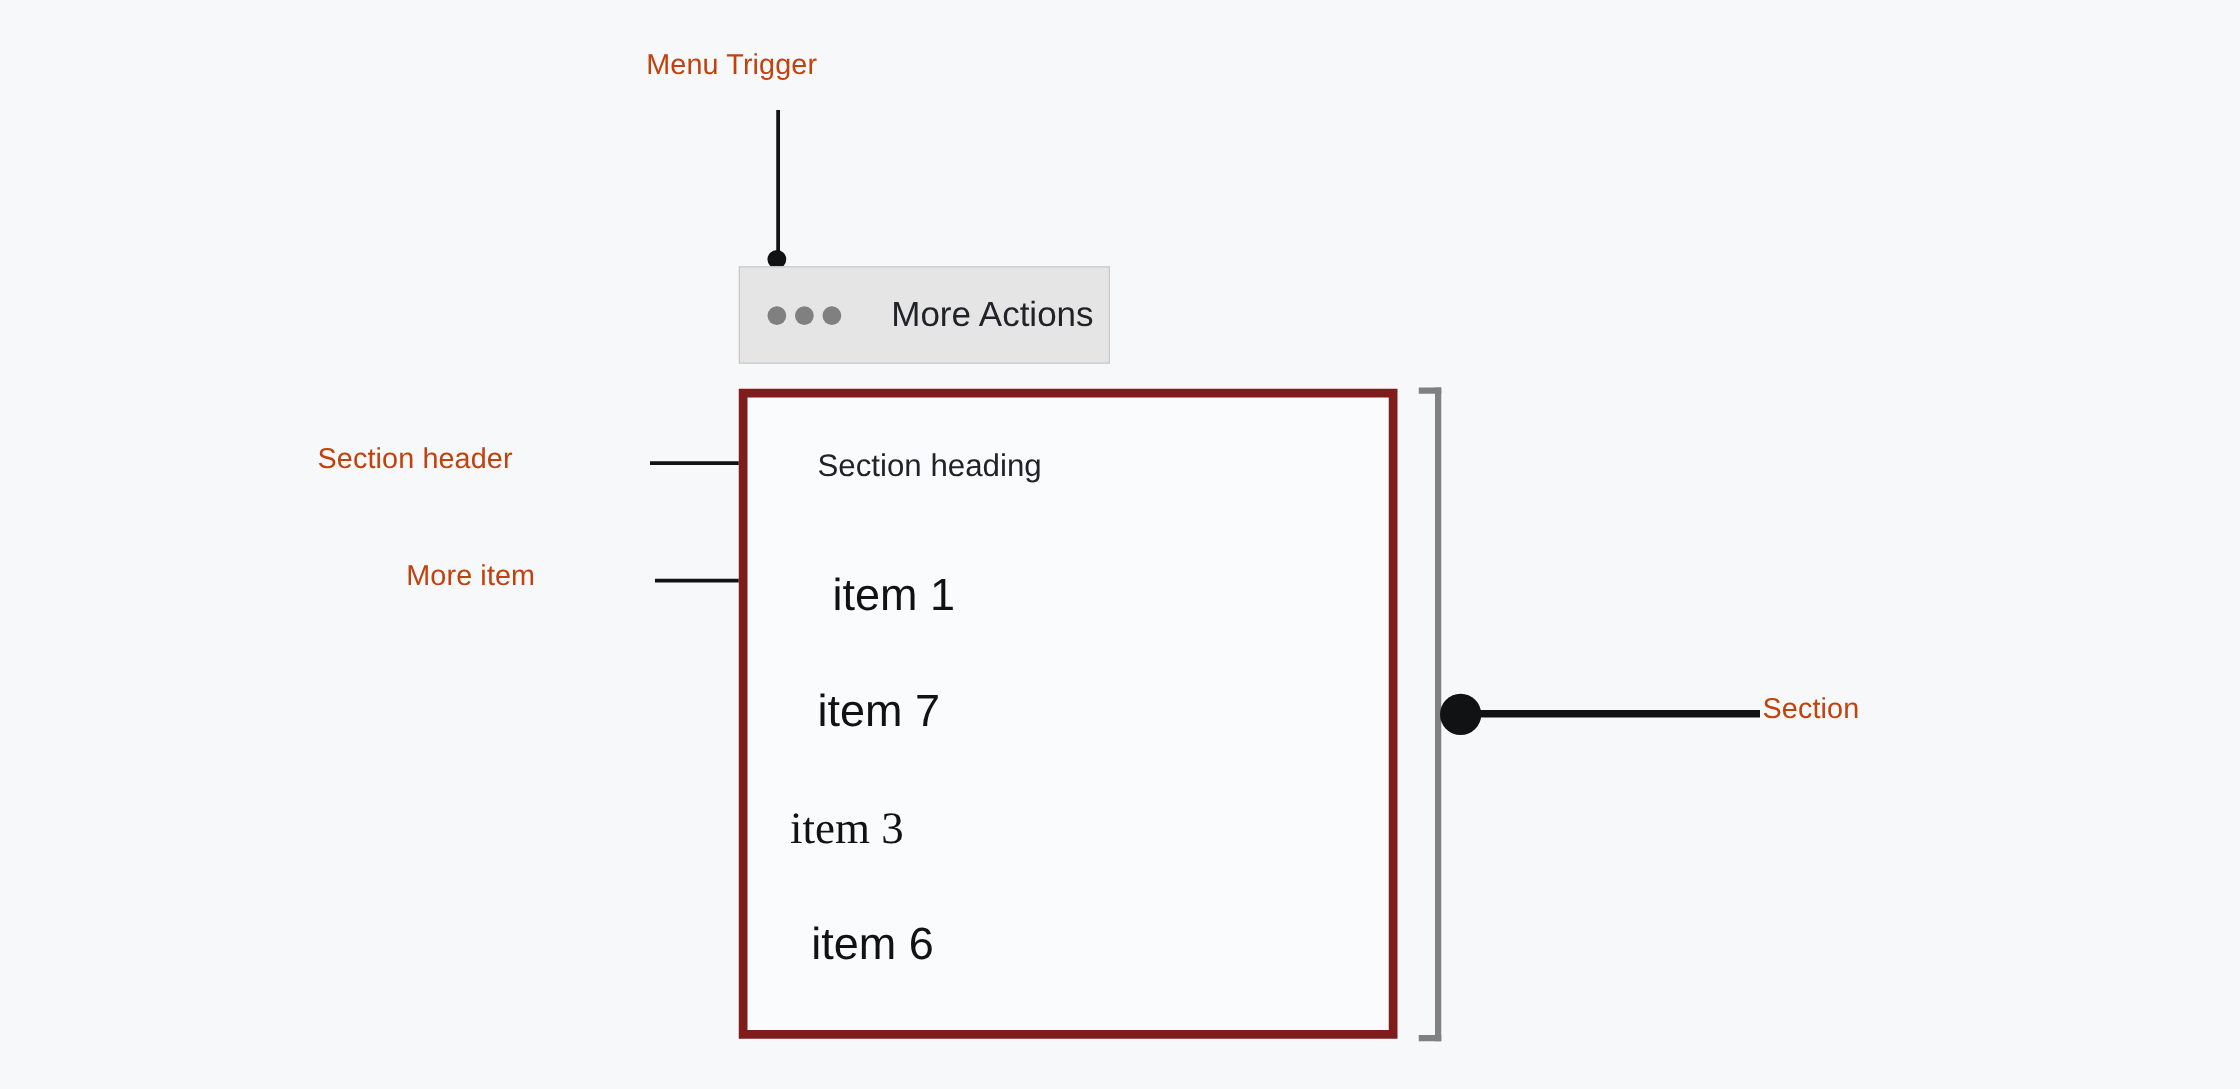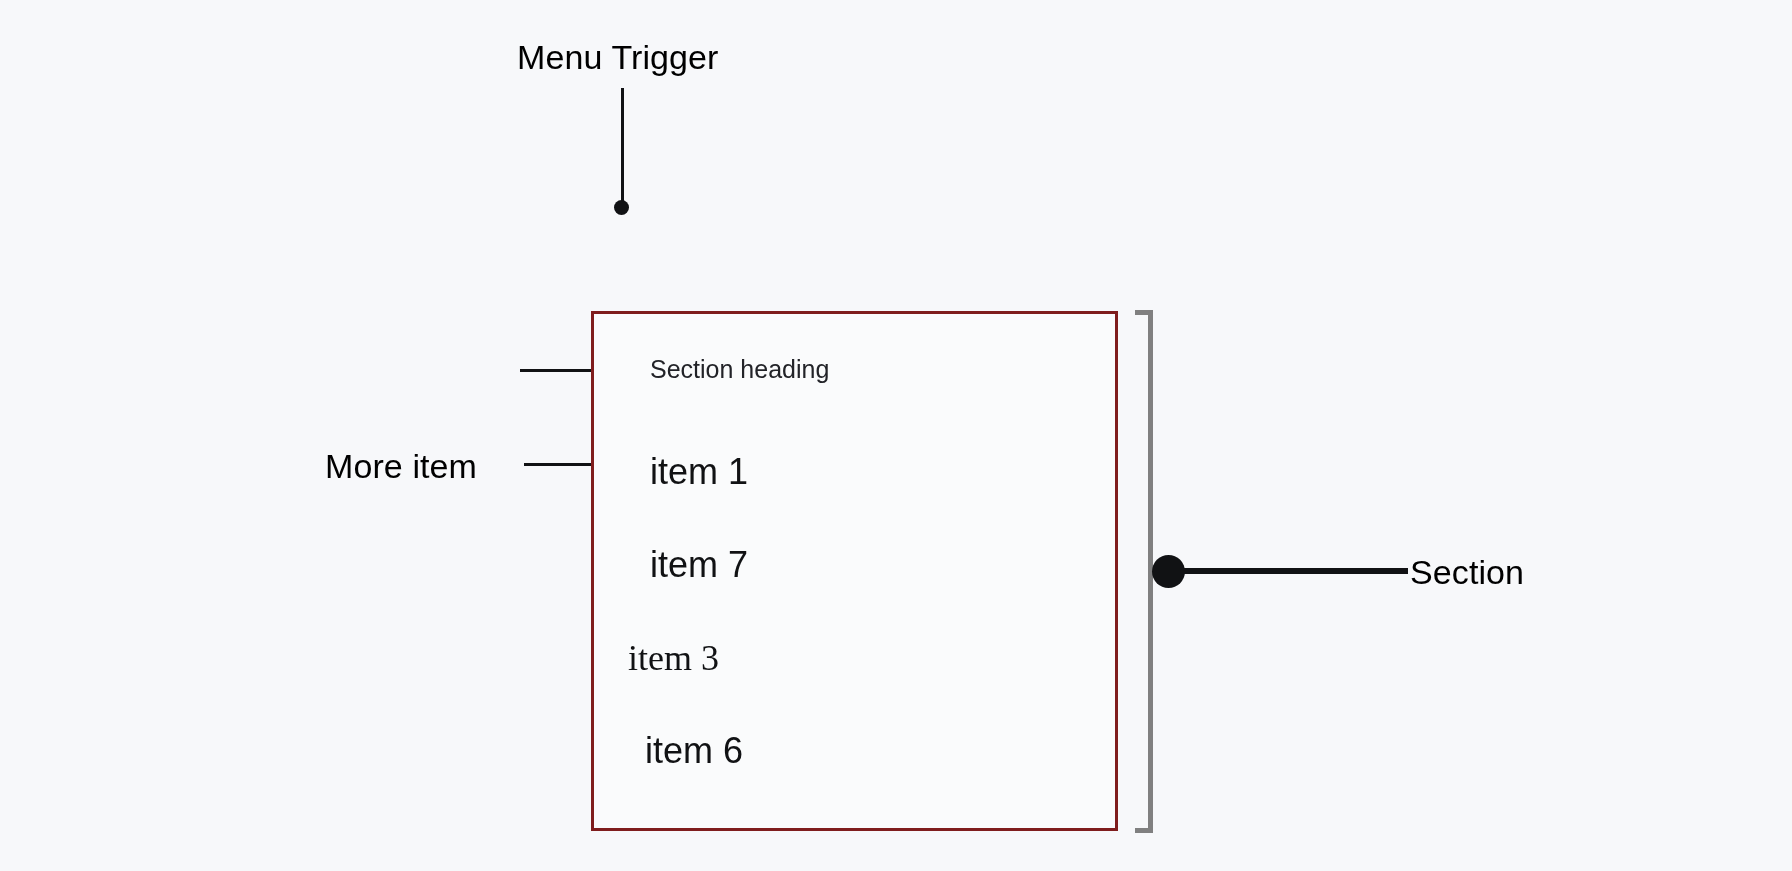--- a/index.html
+++ b/index.html
@@ -17,23 +17,23 @@
   }
   #stage {
     position: relative;
     width: 1792px;
     height: 871px;
   }
 
   
   .anno-label {
     position: absolute;
-    font-size: 34px;
+    font-size: 23px;
     line-height: 1;
-    color: #000000;
+    color: #c2410c;
     white-space: nowrap;
     font-weight: 400;
     letter-spacing: 0.1px;
   }
 
   
   .leader-h {
     position: absolute;
     height: 3px;
     background: #111214;
@@ -84,21 +84,21 @@
   }
 
   
   #menu-panel {
     position: absolute;
     left: 591px;
     top: 311px;
     width: 527px;
     height: 520px;
     background: #fafbfc;
-    border: 3px solid #7f1d1d;
+    border: 7px solid #7f1d1d;
     box-sizing: border-box;
   }
   #section-heading {
     position: absolute;
     left: 56px;
     top: 43px;
     font-size: 25px;
     line-height: 1;
     color: #222328;
     white-space: nowrap;
@@ -129,37 +129,46 @@
 <body>
 
 <div id="stage">
 
   <div class="anno-label" style="left:517px; top:40px;">Menu Trigger</div>
 
   <div class="leader-v" style="left:621px; top:88px; height:119px;"></div>
 
   <div class="leader-dot" style="left:614px; top:200px; width:15px; height:15px;"></div>
 
+  <div id="trigger-button">
+    <span id="trigger-dots">
+      <i></i>
+      <i></i>
+      <i></i>
+    </span>
+    <span id="trigger-label">More Actions</span>
+  </div>
 
+  <div class="anno-label" style="left:254px; top:355px;">Section header</div>
 
   <div class="leader-h" style="left:520px; top:369px; width:118px;"></div>
 
   <div class="leader-dot" style="left:628px; top:363px; width:15px; height:15px;"></div>
 
   <div class="anno-label" style="left:325px; top:449px;">More item</div>
 
   <div class="leader-h" style="left:524px; top:463px; width:114px;"></div>
 
   <div class="leader-dot" style="left:628px; top:456px; width:16px; height:16px;"></div>
 
   <div id="menu-panel">
 
     <div id="section-heading">Section heading</div>
 
-    <div class="menu-item" style="left:56px; top:140px;">item 1</div>
+    <div class="menu-item" style="left:68px; top:140px;">item 1</div>
 
     <div class="menu-item" style="left:56px; top:233px;">item 7</div>
 
     <div class="menu-item" style="left:34px; top:326px;font-family:Liberation Serif, serif;">item 3</div>
 
     <div class="menu-item" style="left:51px; top:419px;">item 6</div>
   </div>
 
   <div id="section-bracket"></div>
 

